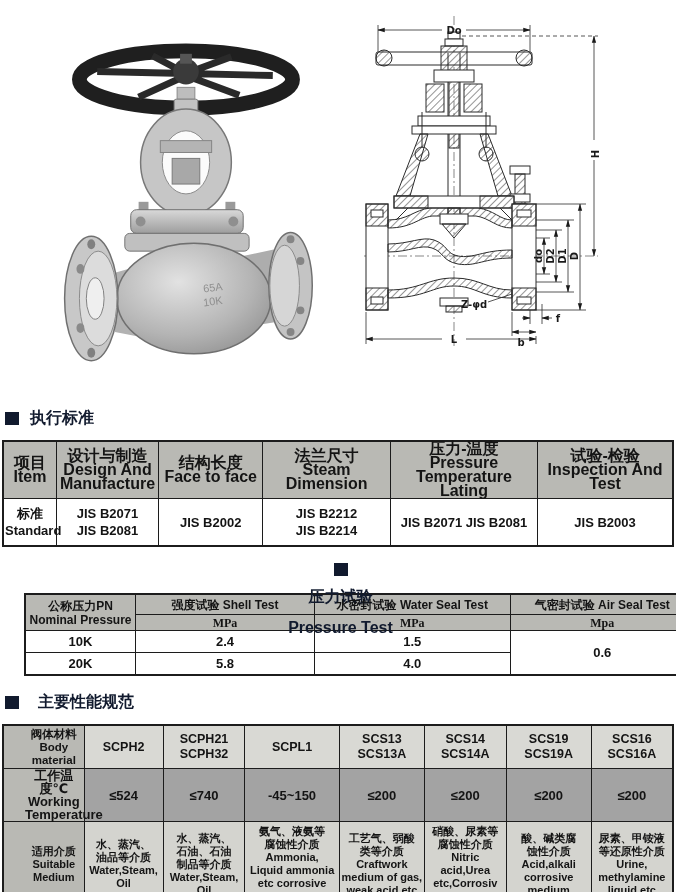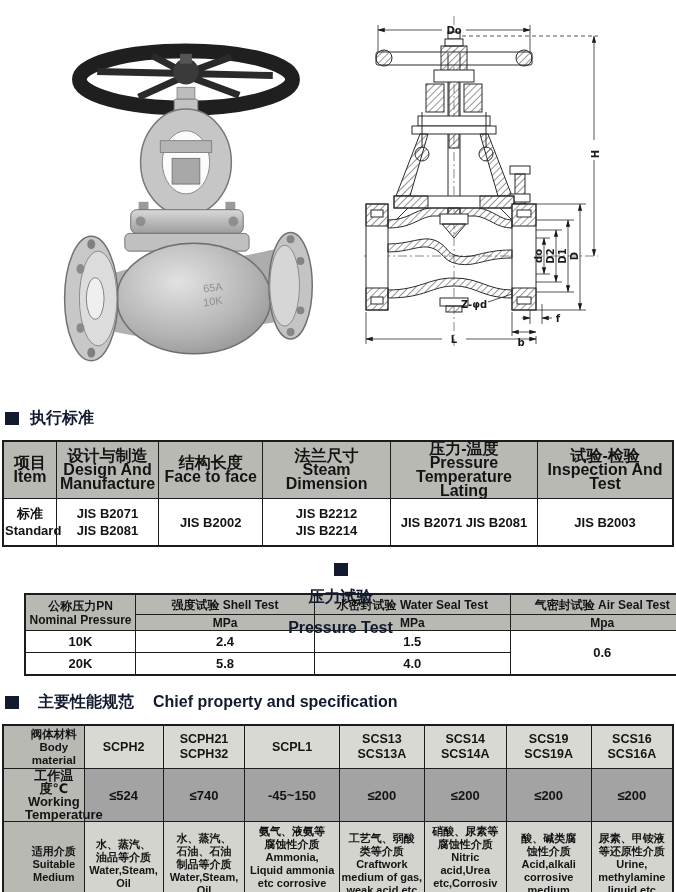--- a/index.html
+++ b/index.html
@@ -38,21 +38,21 @@
     text-align:center;vertical-align:middle;
     white-space:pre-line;padding:0 1px;
     font-weight:bold;color:var(--ink);
   }
   .tbl1{margin-top:10px;}
   .tbl1 th{background:var(--header-bg);font-size:16px;line-height:14px;height:46px;}
   .tbl1 td{font-size:13px;line-height:17px;height:46px;}
   .tbl2{margin-top:6px;margin-left:24px;}
   .tbl2 th{background:var(--header-bg);font-size:12px;line-height:14px;}
   .tbl2 .hrow1 th{height:19px;}
-  .tbl2 .hrow2 th{height:15px;}
+  .tbl2 .hrow2 th{height:15px;font-family:Liberation Serif, serif;}
   .tbl2 td{font-size:13px;height:21px;}
   .tbl3{margin-top:10px;}
   .tbl3 .rowlabel{background:var(--header-bg);font-size:11.5px;line-height:13px;padding-left:21px;}
   .tbl3 .mat{background:var(--subheader-bg);font-size:12.5px;line-height:15px;}
   .tbl3 .hd-row th{height:42px;}
   .tbl3 .temp-row td{font-size:13px;height:46px;background:#a3a3a3;}
   .tbl3 .med-row td{font-size:11px;line-height:13px;height:84px;background:var(--medium-bg);}
   .tbl3 .med-row td.rowlabel,.tbl3 .temp-row td.rowlabel{background:var(--header-bg);}
 </style>
 </head>
@@ -342,21 +342,20 @@
     <td>20K</td>
     <td>5.8</td>
     <td>4.0</td>
   </tr>
 </tbody>
   </table>
 
 <div class="section-heading h3">
   <span class="sq"></span>
   <span>主要性能规范</span>
-  <span>Chief property and specification</span>
 </div>
 
 <table class="tbl3">
   <colgroup>
     <col style="width:12.1%">
       <col style="width:11.8%">
       <col style="width:12.2%">
       <col style="width:14.1%">
     <col style="width:12.7%">
       <col style="width:12.2%">

